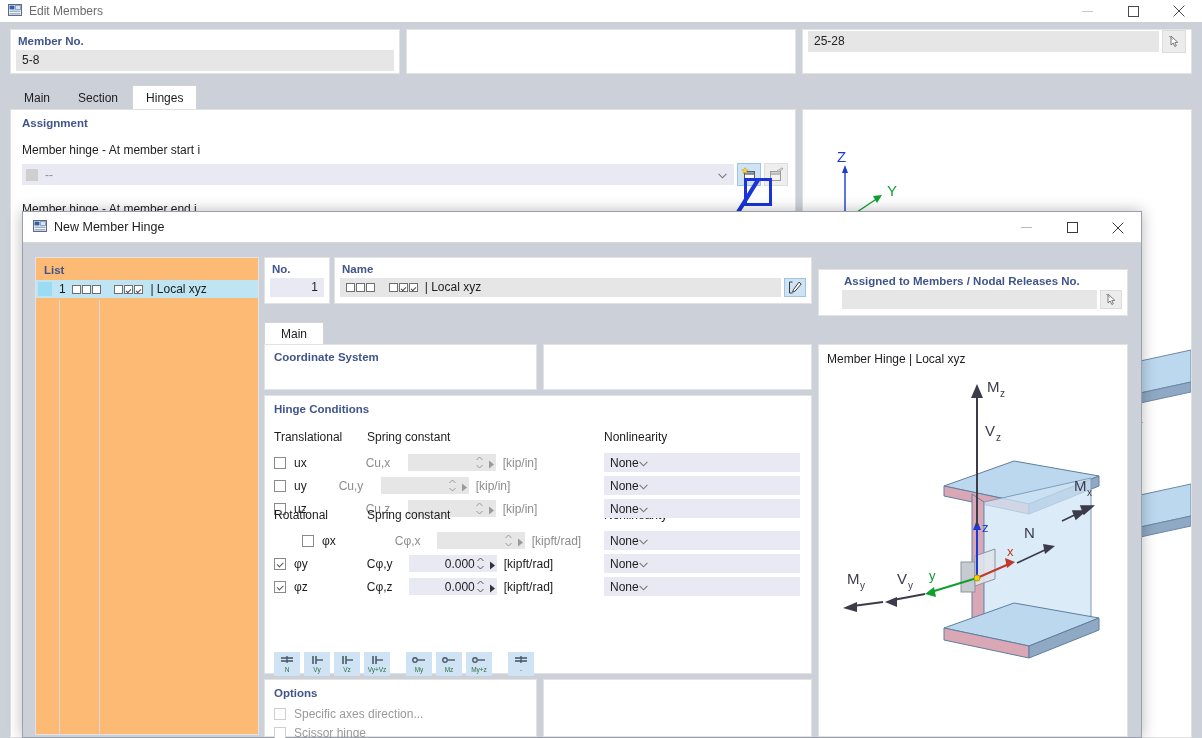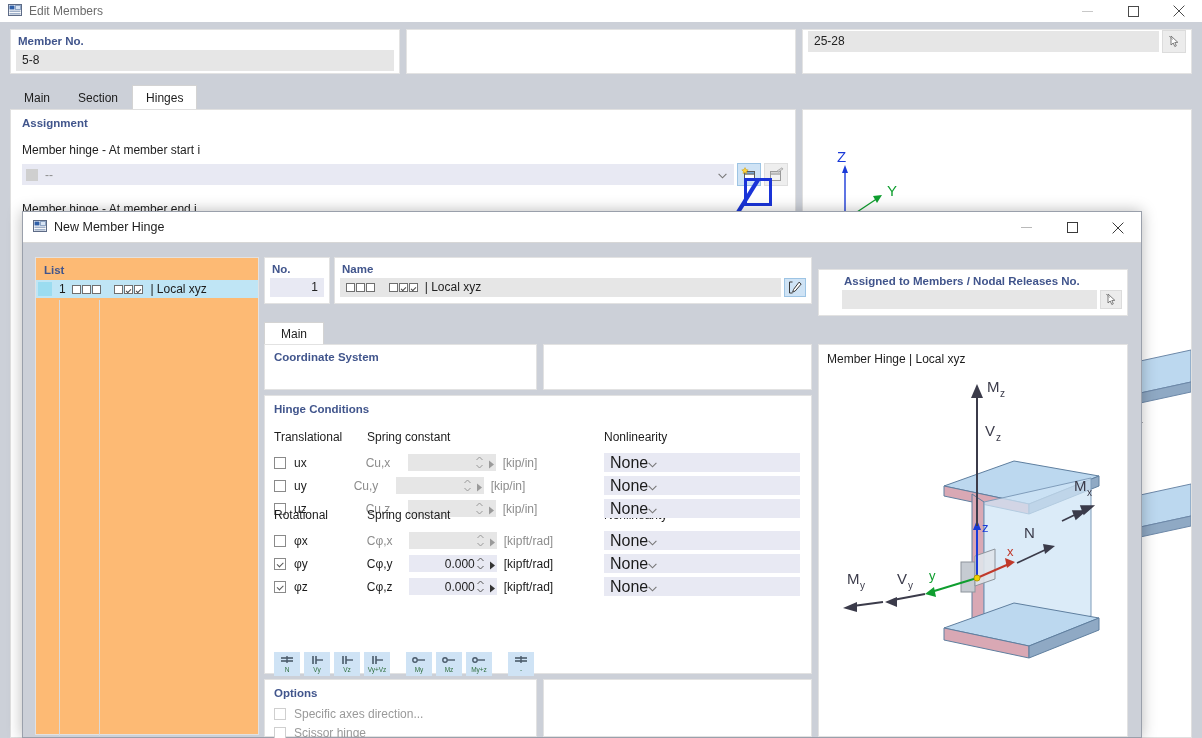--- a/index.html
+++ b/index.html
@@ -123,21 +123,21 @@
     font-size:12px; color:#3a3a3a;
   }
   .numbox.on { background:#e8e9f3; color:#1c1c1c; }
   .spin { position:absolute; right:12px; top:1px; width:9px; height:15px; }
   .playarrow { position:absolute; right:1px; top:4px; }
   .unit { font-size:12px; color:#8d8d8d; margin-left:7px; }
   .unit.on { color:#1c1c1c; }
 
   .nl-combo {
     width:196px; height:19px; background:#e8e9f3; display:flex; align-items:center;
-    padding-left:6px; font-size:16px; position:relative;
+    padding-left:6px; font-size:12px; position:relative;
   }
 
   .presetbtn {
     width:26px; height:24px; background:#cfe3f5; display:flex; flex-direction:column;
     align-items:center; justify-content:center; border:1px solid #cfe3f5;
   }
   .preset-cap { font-size:6.5px; color:#2f6f3f; line-height:6px; margin-top:1px; }
 
   .optchk { width:12px; height:12px; border:1px solid #cfcfcf; background:#fff; display:inline-block; }
   .opt-label { font-size:12px; color:#9a9a9a; margin-left:8px; }
@@ -410,21 +410,21 @@
                 <svg width="7" height="9">
                     <polygon points="1,0.5 6,4.5 1,8.5" fill="#9a9a9a"></polygon>
                   </svg>
               </span>
             </span>
             <span class="unit">[kip/in]</span>
           </div>
           <div style="display:flex; align-items:center; height:23px;">
             <span class="chk"></span>
             <span class="dof-label">uy</span>
-            <span class="spring-name" style="margin-left:47px;">Cu,y</span>
+            <span class="spring-name" style="margin-left:32px;">Cu,y</span>
             <span class="numbox">
               <span></span>
               <span class="spin">
                 <svg width="9" height="15">
                     <polyline points="1.5,5 4.5,2 7.5,5" fill="none" stroke="#999" stroke-width="1"></polyline>
                     <polyline points="1.5,10 4.5,13 7.5,10" fill="none" stroke="#999" stroke-width="1"></polyline>
                   </svg>
               </span>
               <span class="playarrow">
                 <svg width="7" height="9">
@@ -454,21 +454,21 @@
             </span>
             <span class="unit">[kip/in]</span>
           </div>
         </div>
 
         <div style="position:absolute; left:9px; top:112px; font-size:12px;">Rotational</div>
         <div style="position:absolute; left:102px; top:112px; font-size:12px;">Spring constant</div>
         <div style="position:absolute; left:339px; top:112px; font-size:12px;">Nonlinearity</div>
 
         <div style="position:absolute; left:9px; top:133px; width:530px;">
-          <div style="display:flex; align-items:center; height:23px;">
+          <div style="display:flex; align-items:center; height:23px;margin-left:28px;">
             <span class="chk"></span>
             <span class="dof-label">φx</span>
             <span class="spring-name" style="margin-left:59px;">Cφ,x</span>
             <span class="numbox">
               <span></span>
               <span class="spin">
                 <svg width="9" height="15">
                     <polyline points="1.5,5 4.5,2 7.5,5" fill="none" stroke="#999" stroke-width="1"></polyline>
                     <polyline points="1.5,10 4.5,13 7.5,10" fill="none" stroke="#999" stroke-width="1"></polyline>
                   </svg>

